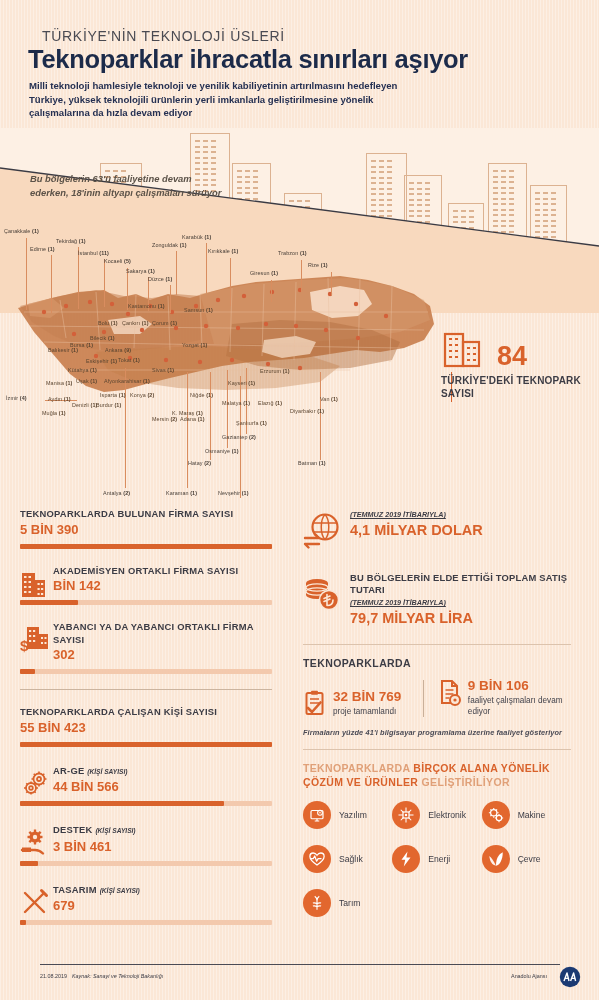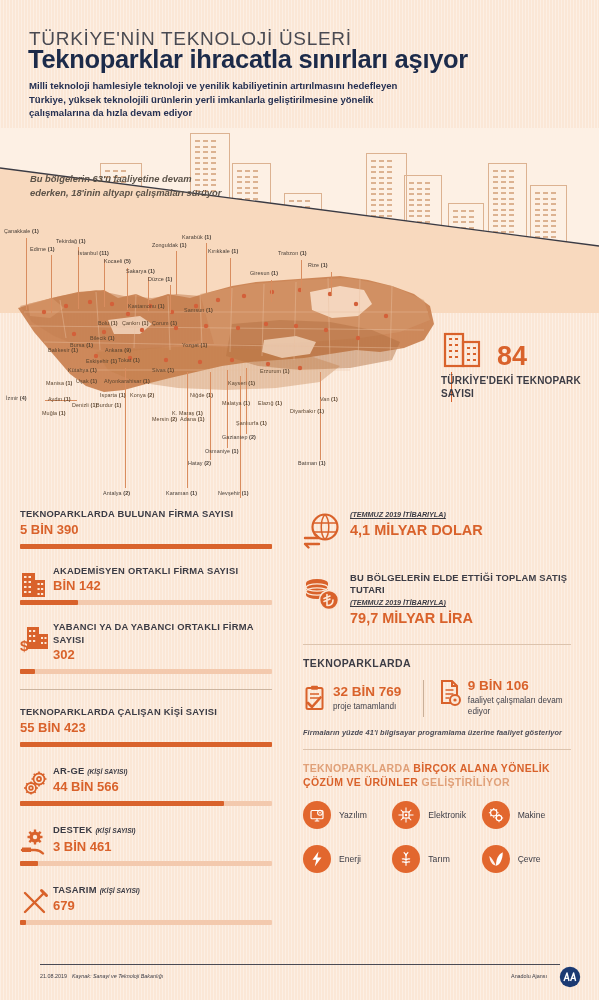--- a/index.html
+++ b/index.html
@@ -14,22 +14,22 @@
     position:absolute; inset:0;
     width:599px; height:1000px;
     background:
       repeating-linear-gradient(90deg, rgba(255,255,255,0.35) 0 1px, rgba(0,0,0,0) 1px 3px),
       #fbe7d6;
   }
 
   
   .header { position:absolute; left:0; top:0; width:599px; height:132px; }
   .kicker {
-    position:absolute; left:29px; top:28px;
-    font-size:19px; letter-spacing:0.7px; color:#4a4a52;
+    position:absolute; left:42px; top:28px;
+    font-size:14px; letter-spacing:0.7px; color:#4a4a52;
     font-weight:400;
   }
   .headline {
     position:absolute; left:28px; top:45px;
     font-size:25.5px; font-weight:bold; color:#1c2b4a;
     letter-spacing:-0.3px;
   }
   .subhead {
     position:absolute; left:29px; top:79px; width:380px;
     font-size:9.6px; line-height:13.6px; color:#253052; font-weight:bold;
@@ -102,21 +102,21 @@
   .hr.light { background:#dcc3ad; }
 
   
   .ritem { position:relative; margin-bottom:18px; padding-left:47px; min-height:40px; }
   .ritem .icon { position:absolute; left:0; top:2px; width:38px; height:38px; }
   .r-title { font-size:9.4px; font-weight:bold; color:#3c3c45; letter-spacing:0.2px; line-height:12px; }
   .r-sub { font-size:7.2px; font-style:italic; font-weight:bold; color:#3c3c45; margin-top:2px;text-decoration:underline; }
   .r-val { font-size:14.5px; font-weight:bold; color:#d9622b; margin-top:3px; }
 
   .tp-head { font-size:10.5px; font-weight:bold; color:#3c3c45; letter-spacing:0.4px; margin-bottom:9px;}
-  .proj-grid { display:flex; align-items:center; }
+  .proj-grid { display:flex; align-items:flex-end; }
   .proj { position:relative; padding-left:30px; min-width:114px; }
   .proj .icon { position:absolute; left:0; top:1px; width:25px; height:28px; }
   .proj .pnum { font-size:13.5px; font-weight:bold; color:#d9622b; line-height:15px; }
   .proj .plab { font-size:8.2px; color:#43434c; line-height:11px; margin-top:2px; }
   .vdiv { width:1px; background:#c9b09a; align-self:stretch; margin:2px 14px 0 6px; }
   .note-it { font-size:7.4px; font-style:italic; font-weight:bold; color:#4b4b55; margin-top:11px; letter-spacing:0.1px; }
 
   .areas-head { font-size:10.5px; letter-spacing:0.35px; line-height:14px; color:#e0a078; font-weight:bold; }
   .areas-head b { color:#d9622b; }
   .areas { display:flex; flex-wrap:wrap; margin-top:12px; }
@@ -1367,43 +1367,52 @@
                 <g stroke="#fff" stroke-width="1.4">
                   <path d="M16 10.5v2M16 19.5v2M10.5 16h2M19.5 16h2"></path>
                 </g>
               </svg>
             </span>
             <span class="alab">Makine</span>
           </div>
           <div class="area">
             <span class="circ">
               <svg width="18" height="18" viewBox="0 0 24 24">
+                <path d="M12 20 C5 15 2.5 11.5 2.5 8.5 C2.5 6 4.5 4 7 4 C9 4 11 5.5 12 7 C13 5.5 15 4 17 4 C19.5 4 21.5 6 21.5 8.5 C21.5 11.5 19 15 12 20 Z" fill="none" stroke="#fff" stroke-width="1.7"></path>
+                <path d="M4 11.5h3l2-3.5 2.5 7 2-3.5h4.5" fill="none" stroke="#fff" stroke-width="1.6" stroke-linejoin="round"></path>
+              </svg>
+            </span>
+            <span class="alab">Sağlık</span>
+          </div>
+          <div class="area">
+            <span class="circ">
+              <svg width="18" height="18" viewBox="0 0 24 24">
                 <path d="M14 2 L6 13 h5 l-2 9 L18 10 h-5.5 z" fill="#fff"></path>
               </svg>
             </span>
             <span class="alab">Enerji</span>
+          </div>
+          <div class="area">
+            <span class="circ">
+              <svg width="18" height="18" viewBox="0 0 24 24">
+                <path d="M12 21 C12 12 15 6 21 3 C21 13 17 20 12 21 Z" fill="#fff"></path>
+                <path d="M12 21 C9 15 6 10 3 8 C4 16 7 20 12 21 Z" fill="#fff" opacity="0.9"></path>
+              </svg>
+            </span>
+            <span class="alab">Çevre</span>
           </div>
           <div class="area">
             <span class="circ">
               <svg width="18" height="18" viewBox="0 0 24 24">
                 <g stroke="#fff" stroke-width="1.5" fill="none">
                   <path d="M12 21V9M12 9c0-3 1.5-5 3-6M12 9c0-3-1.5-5-3-6M12 13c1.5-1 3.5-1.5 5.5-1M12 13c-1.5-1-3.5-1.5-5.5-1M12 17c1.5-1 3.5-1.5 5.5-1M12 17c-1.5-1-3.5-1.5-5.5-1"></path>
                 </g>
               </svg>
             </span>
             <span class="alab">Tarım</span>
-          </div>
-          <div class="area">
-            <span class="circ">
-              <svg width="18" height="18" viewBox="0 0 24 24">
-                <path d="M12 21 C12 12 15 6 21 3 C21 13 17 20 12 21 Z" fill="#fff"></path>
-                <path d="M12 21 C9 15 6 10 3 8 C4 16 7 20 12 21 Z" fill="#fff" opacity="0.9"></path>
-              </svg>
-            </span>
-            <span class="alab">Çevre</span>
           </div>
         </div>
     </div>
   </div>
 
   <div class="footer">
     <div class="footline"></div>
     <div class="fdate">21.08.2019</div>
     <div class="fsrc">Kaynak: Sanayi ve Teknoloji Bakanlığı</div>
     <div class="fag">Anadolu Ajansı</div>

